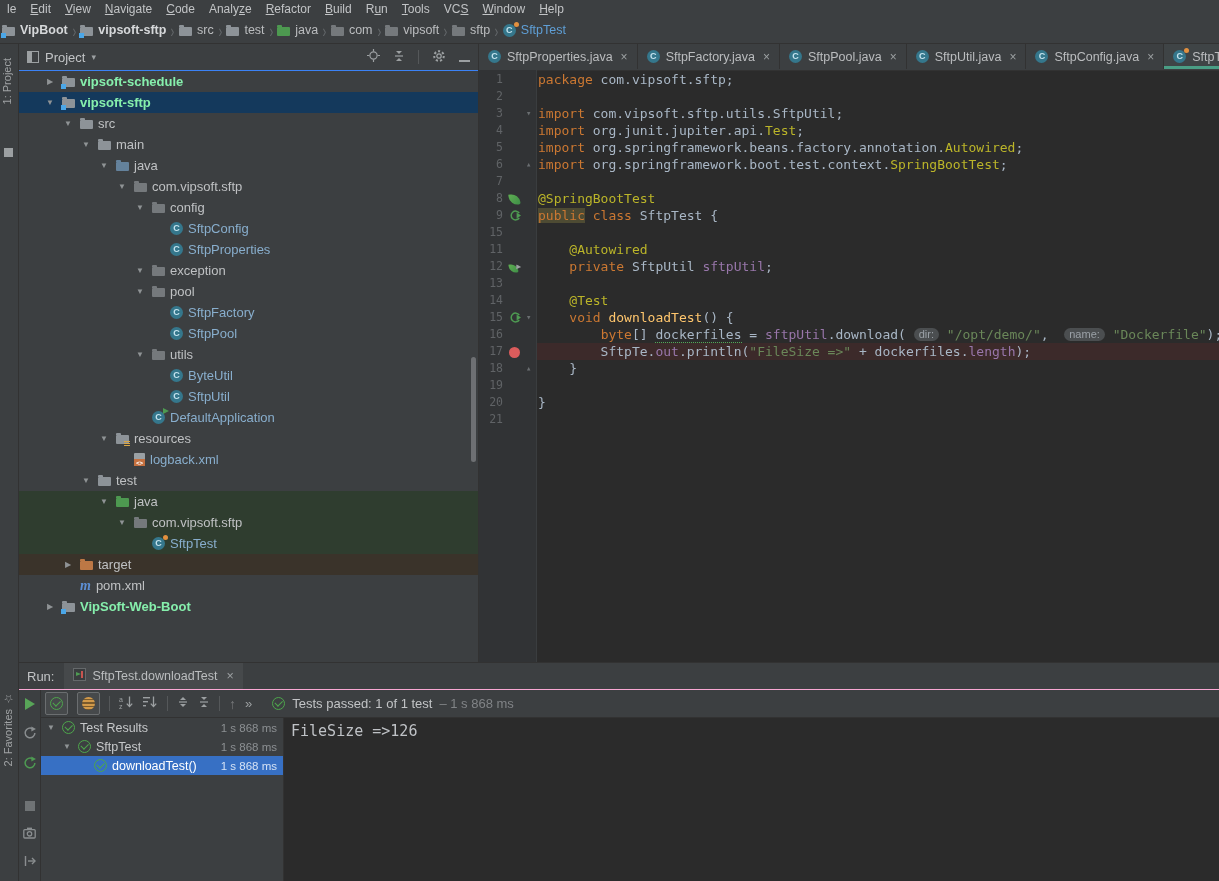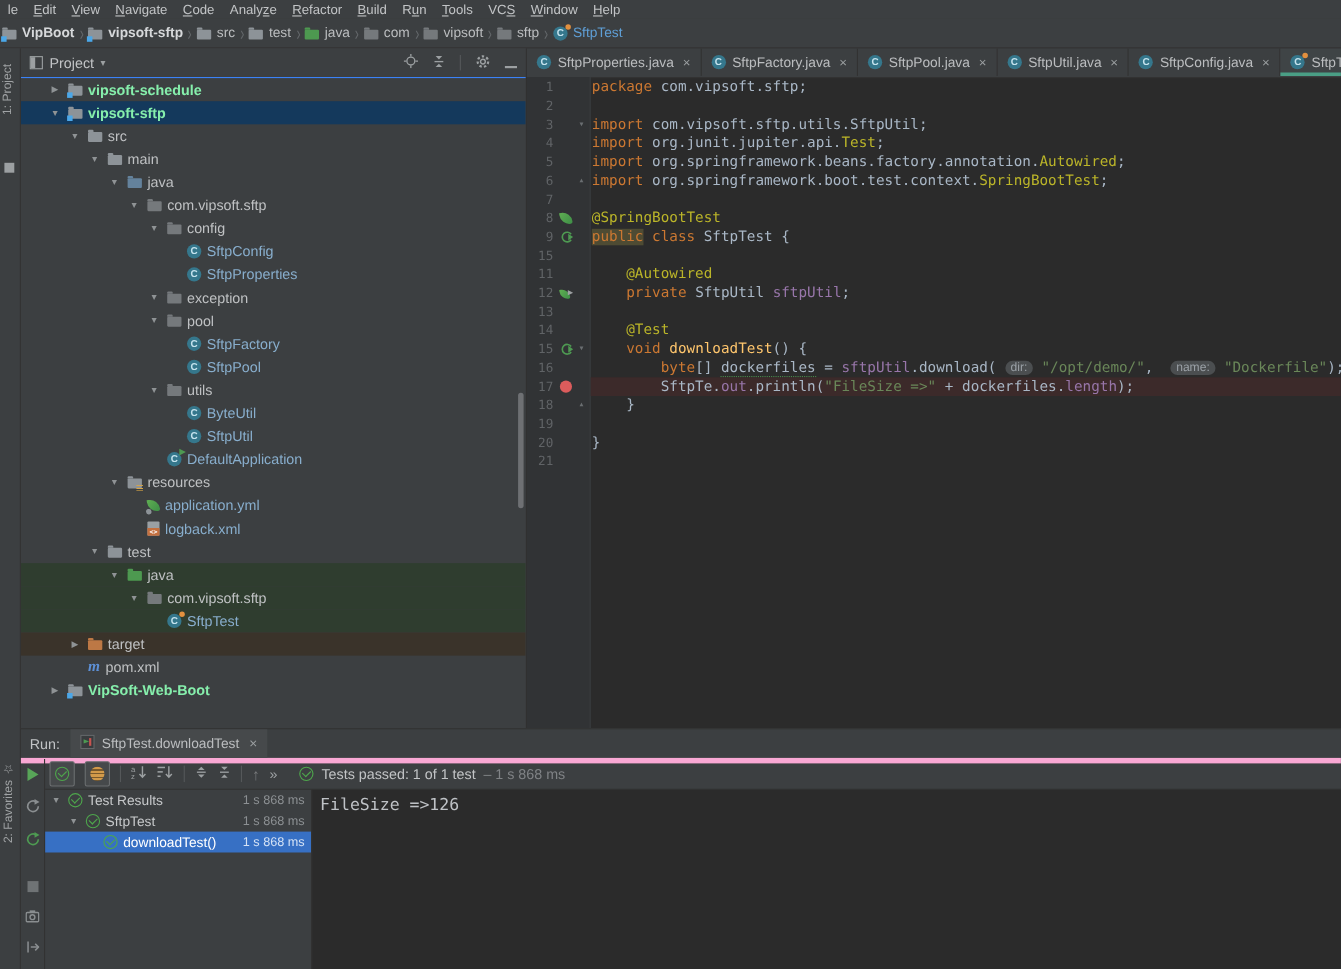--- a/index.html
+++ b/index.html
@@ -63,21 +63,21 @@
   .ln-fold{position:absolute;left:47px;top:0;color:#6a6e71;font-size:9px}
   .ln-code{position:absolute;left:59px;top:0;white-space:pre}
   .tk-k{color:#cc7832}.tk-p{color:#a9b7c6}.tk-a{color:#bbb529}.tk-s{color:#6a8759}
   .tk-f{color:#9876aa}.tk-m{color:#ffc66d}
   .tk-khl{color:#cc7832;background:#4e4b33}
   .tk-w{color:#a9b7c6;border-bottom:1px dotted #54a857}
   .tk-c{display:inline-block;background:#4b4e50;color:#9ba1a7;border-radius:7px;
         font-family:"Liberation Sans",sans-serif;font-size:11px;line-height:13px;padding:0 5px;vertical-align:1px}
   
   #run-panel{position:absolute;top:662px;left:19px;right:0;bottom:0;background:#3c3f41;border-top:1px solid #323232}
-  .rp-tabbar{position:absolute;top:0;left:0;right:0;height:26px;display:flex;align-items:center;border-bottom:5px solid #f9a8d4}
+  .rp-tabbar{position:absolute;top:0;left:0;right:0;height:26px;display:flex;align-items:center;border-bottom:1px solid #f9a8d4}
   .rp-label{margin:0 10px 0 8px;color:#c2c4c6}
   .rp-tab{display:flex;align-items:center;gap:6px;background:#46494b;height:26px;padding:0 9px;font-size:12.5px}
   .rp-tab .tab-x{color:#9ca0a2;margin-left:3px}
   .rp-side{position:absolute;top:27px;left:0;bottom:0;width:21px;border-right:1px solid #323232;
            display:flex;flex-direction:column;align-items:center;padding-top:8px;gap:13px}
   .rp-side .sep{width:13px;height:1px;background:#55585a}
   .rp-toolbar{position:absolute;top:27px;left:22px;right:0;height:27px;display:flex;align-items:center;
               gap:9px;border-bottom:1px solid #323232;padding-left:4px}
   .tg-btn{width:21px;height:21px;border:1px solid #6b6e70;background:#46494b;border-radius:2px;
           display:flex;align-items:center;justify-content:center}
@@ -395,29 +395,20 @@
           <span class="ic">
             <span class="fol f-gray">
               <i class="rlines"></i>
             </span>
           </span>
           <span class="t-label">resources</span>
         </div>
         <div class="t-row" style="padding-left: 96px;">
           <span class="t-arr"></span>
           <span class="ic">
-            <span class="leaf">
-              <i class="ydot"></i>
-            </span>
-          </span>
-          <span class="t-label blue">application.yml</span>
-        </div>
-        <div class="t-row" style="padding-left: 96px;">
-          <span class="t-arr"></span>
-          <span class="ic">
             <span class="xmlf">
               <i>&lt;&gt;</i>
             </span>
           </span>
           <span class="t-label blue">logback.xml</span>
         </div>
         <div class="t-row" style="padding-left: 60px;">
           <span class="t-arr">▼</span>
           <span class="ic">
             <span class="fol f-gray"></span>

